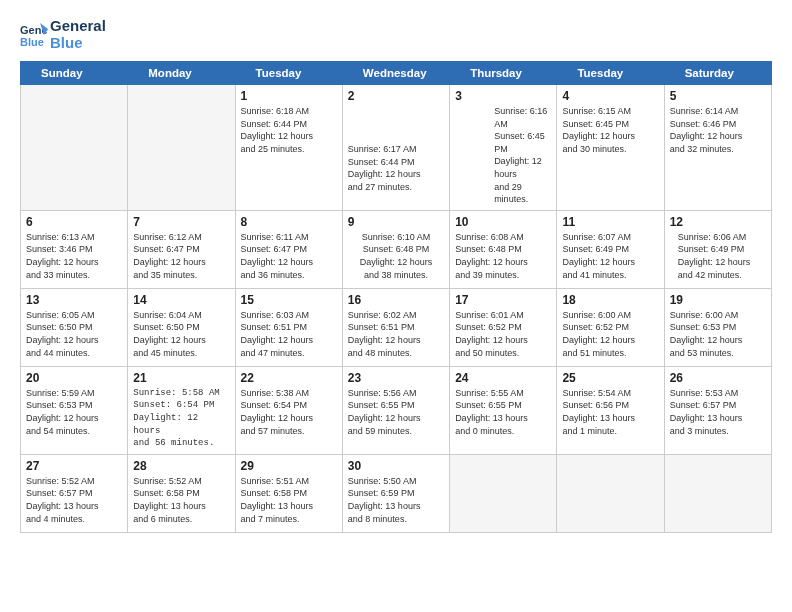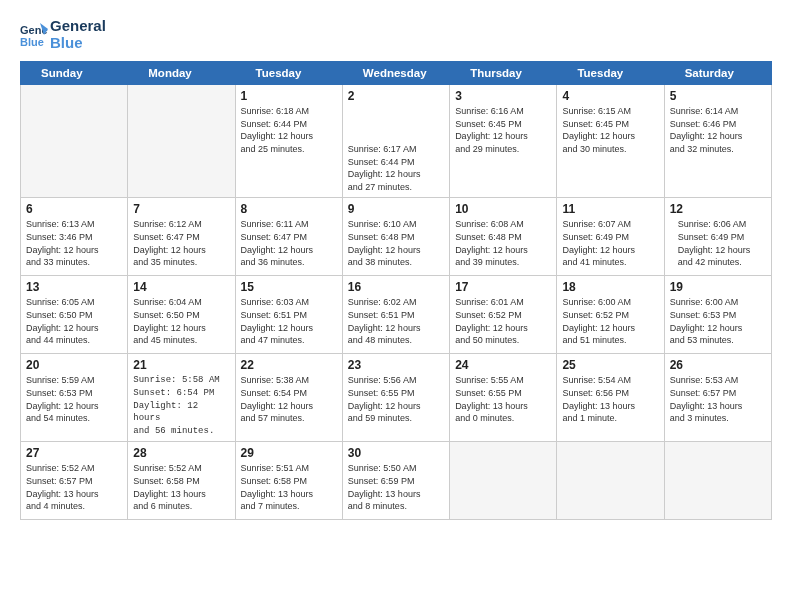--- a/index.html
+++ b/index.html
@@ -127,21 +127,21 @@
           </td>
           <td>
             <span class="day-num">2</span>
             <div class="day-detail" style="white-space: pre-line; margin-top: 40px;">Sunrise: 6:17 AM
 Sunset: 6:44 PM
 Daylight: 12 hours
 and 27 minutes.</div>
           </td>
           <td>
             <span class="day-num">3</span>
-            <div class="day-detail" style="white-space: pre-line;">Sunrise: 6:16 AM
+            <div class="day-detail" style="white-space: pre-line; margin-left: 39px;">Sunrise: 6:16 AM
 Sunset: 6:45 PM
 Daylight: 12 hours
 and 29 minutes.</div>
           </td>
           <td>
             <span class="day-num">4</span>
             <div class="day-detail" style="white-space: pre-line;">Sunrise: 6:15 AM
 Sunset: 6:45 PM
 Daylight: 12 hours
 and 30 minutes.</div>
@@ -171,21 +171,21 @@
           </td>
           <td>
             <span class="day-num">8</span>
             <div class="day-detail" style="white-space: pre-line;">Sunrise: 6:11 AM
 Sunset: 6:47 PM
 Daylight: 12 hours
 and 36 minutes.</div>
           </td>
           <td>
             <span class="day-num">9</span>
-            <div class="day-detail" style="white-space: pre-line;">Sunrise: 6:10 AM
+            <div class="day-detail" style="white-space: pre-line; text-align: center;">Sunrise: 6:10 AM
 Sunset: 6:48 PM
 Daylight: 12 hours
 and 38 minutes.</div>
           </td>
           <td>
             <span class="day-num">10</span>
             <div class="day-detail" style="white-space: pre-line;">Sunrise: 6:08 AM
 Sunset: 6:48 PM
 Daylight: 12 hours
 and 39 minutes.</div>

